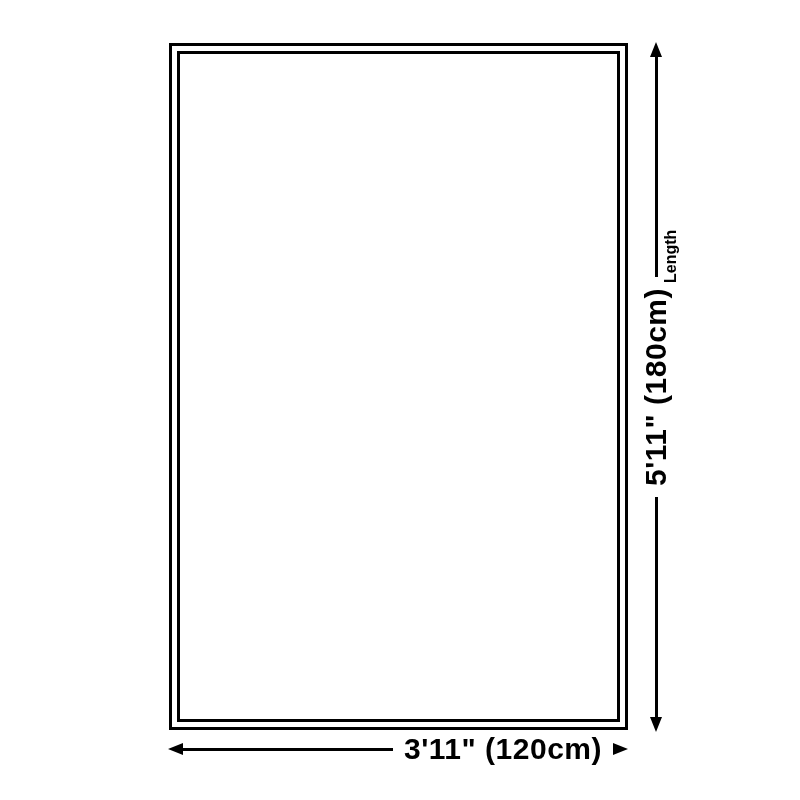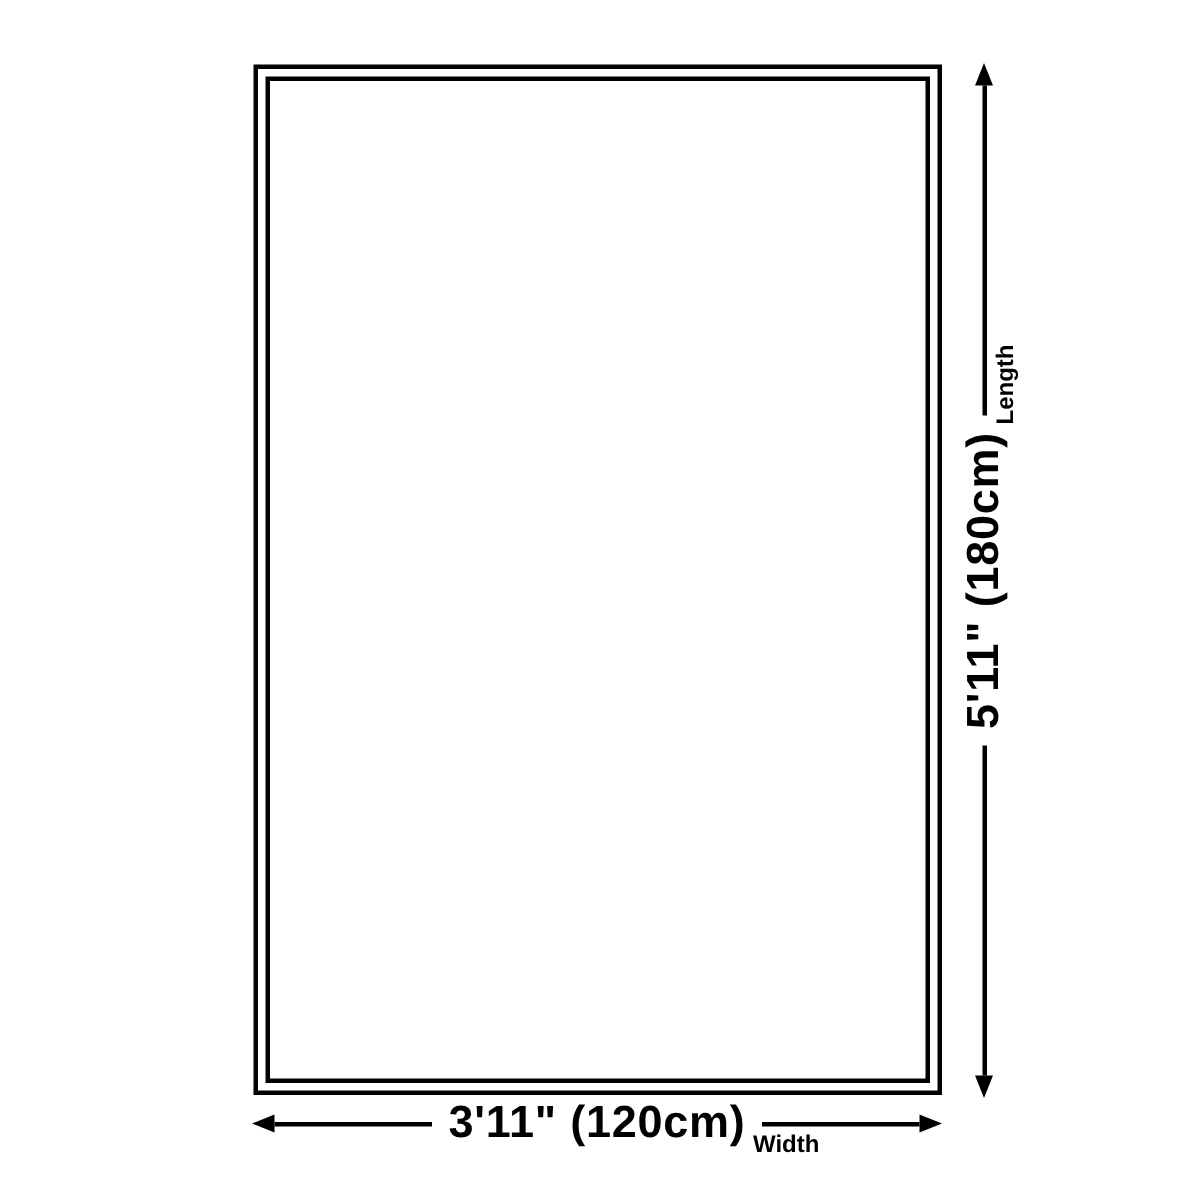--- a/index.html
+++ b/index.html
@@ -87,24 +87,20 @@
 <div class="canvas">
 
   <div class="rug-outer">
     <div class="rug-inner"></div>
   </div>
 
   <div class="dim dim-h">
     <span class="ah ah-left"></span>
     <span class="dline"></span>
     <span class="dvalue">3'11" (120cm)</span>
-    <span class="seg2">
-      <span class="dline"></span>
-      <span class="daxis">Width</span>
-    </span>
     <span class="ah ah-right"></span>
   </div>
 
   <div class="dim dim-v">
     <span class="ah ah-left"></span>
     <span class="dline"></span>
     <span class="dvalue">5'11" (180cm)</span>
     <span class="seg2">
       <span class="dline"></span>
       <span class="daxis">Length</span>

